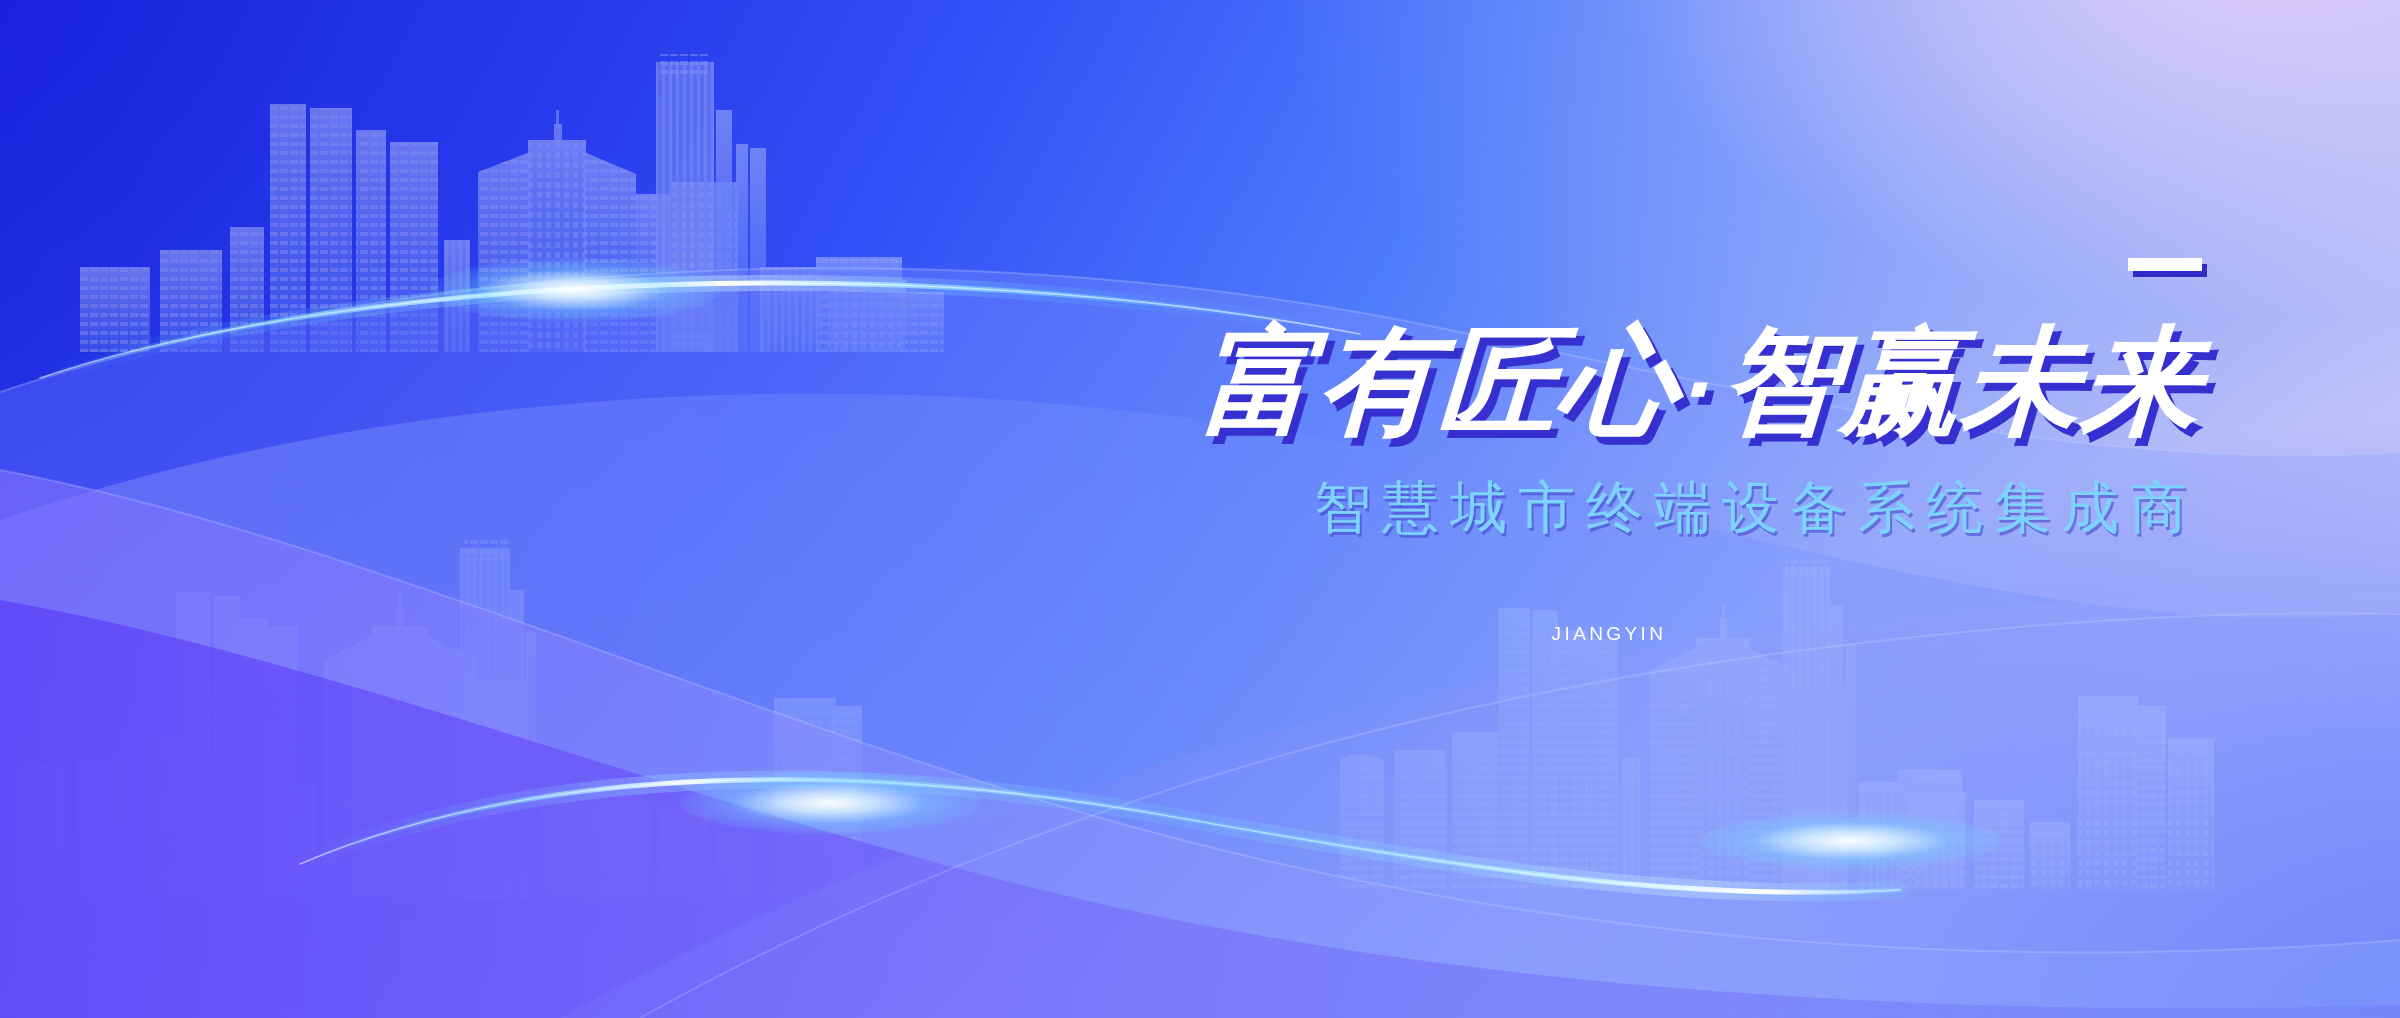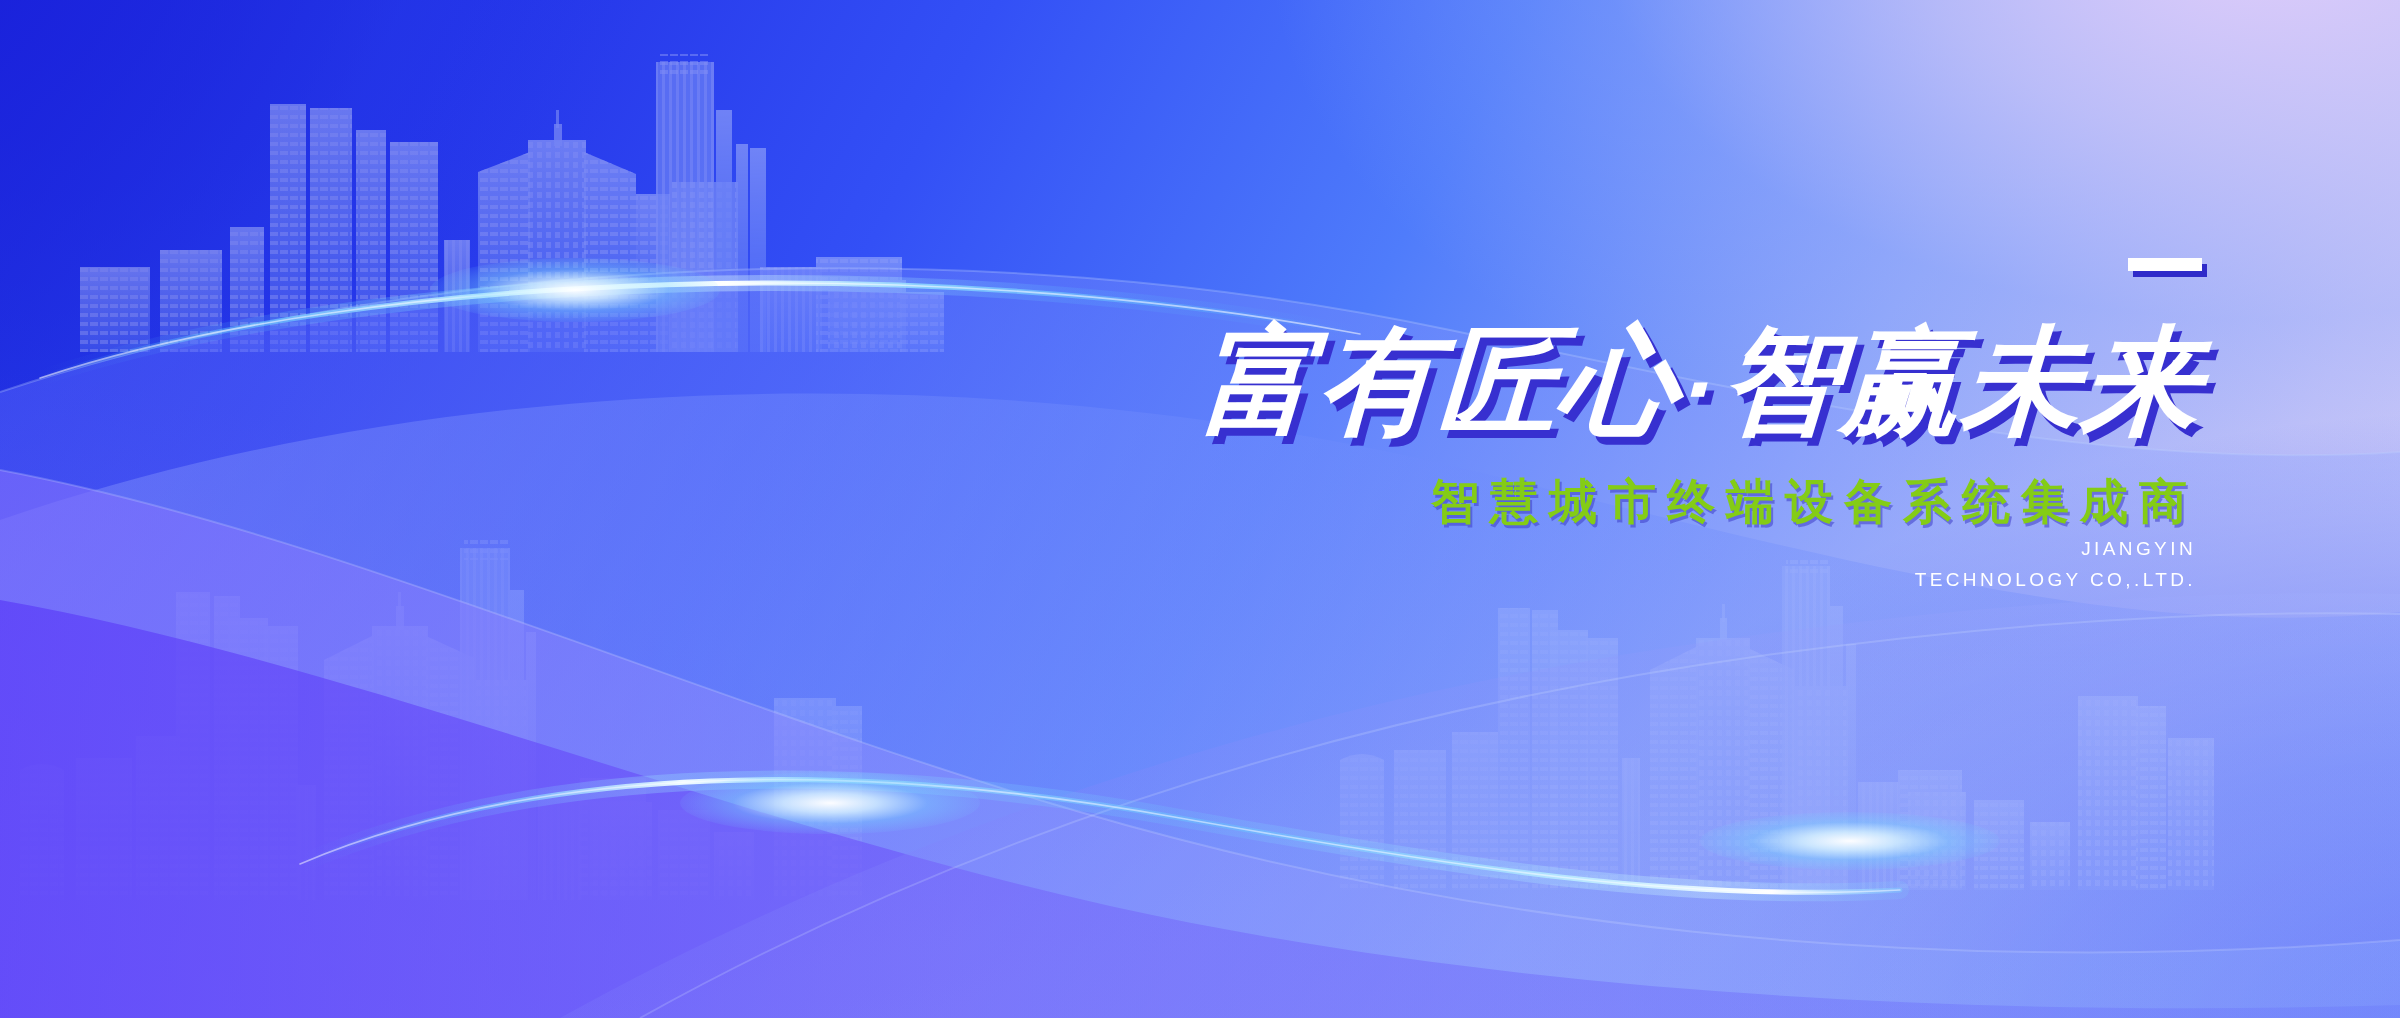--- a/index.html
+++ b/index.html
@@ -125,31 +125,32 @@
   }
   .headline .dot{
     font-size:76px;
     vertical-align:middle;
     padding:0 6px;
   }
 
   .subtitle{
     margin:26px 0 0 0;
     font-family:"DejaVu Sans","Liberation Sans",sans-serif;
-    font-size:48px;
-    font-weight:700;
-    color:#84cc16;
+    font-size:57px;
+    font-weight:400;
+    color:#7dd3fc;
     letter-spacing:11px;
     white-space:nowrap;
     text-shadow:2px 3px 0 rgba(62,62,200,.55);
     padding-right:4px;
   }
 
   .company{
-    text-align:right;
+    margin-top:72px;
+    text-align:center;
     padding-right:6px;
   }
   .company div{
     font-family:"Liberation Sans","DejaVu Sans",sans-serif;
     font-size:19px;
     font-weight:400;
     color:#ffffff;
     letter-spacing:3.4px;
     line-height:1.62;
     white-space:nowrap;
@@ -472,18 +473,17 @@
   <div class="text-block">
 
     <div class="rule"></div>
 
     <h1 class="headline"><span>富有匠心</span><span class="dot">·</span><span>智赢未来</span></h1>
 
     <p class="subtitle">智慧城市终端设备系统集成商</p>
 
     <div class="company">
       <div>JIANGYIN</div>
-      <div>TECHNOLOGY CO,.LTD.</div>
     </div>
 
   </div>
 
 </div>
 
 </body></html>

